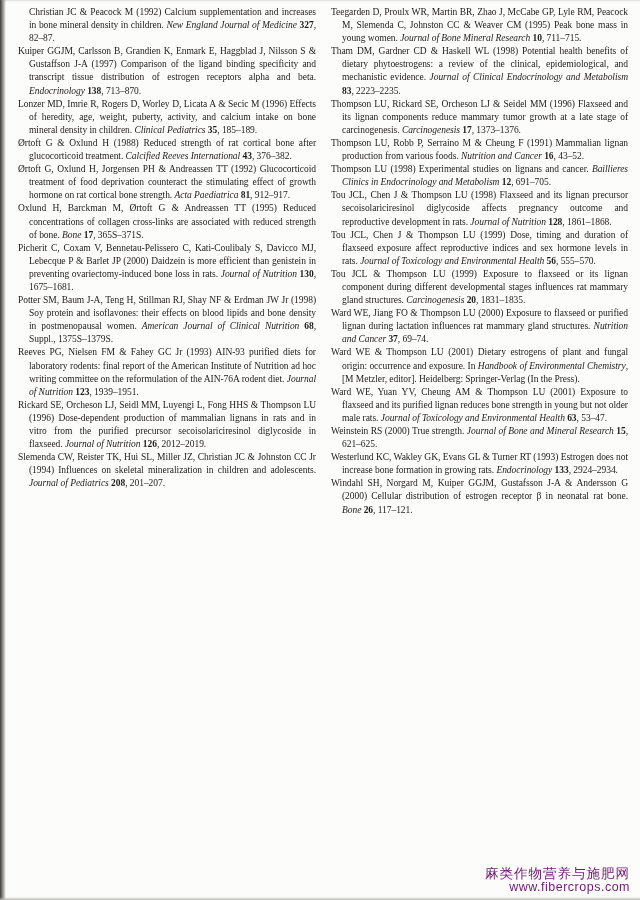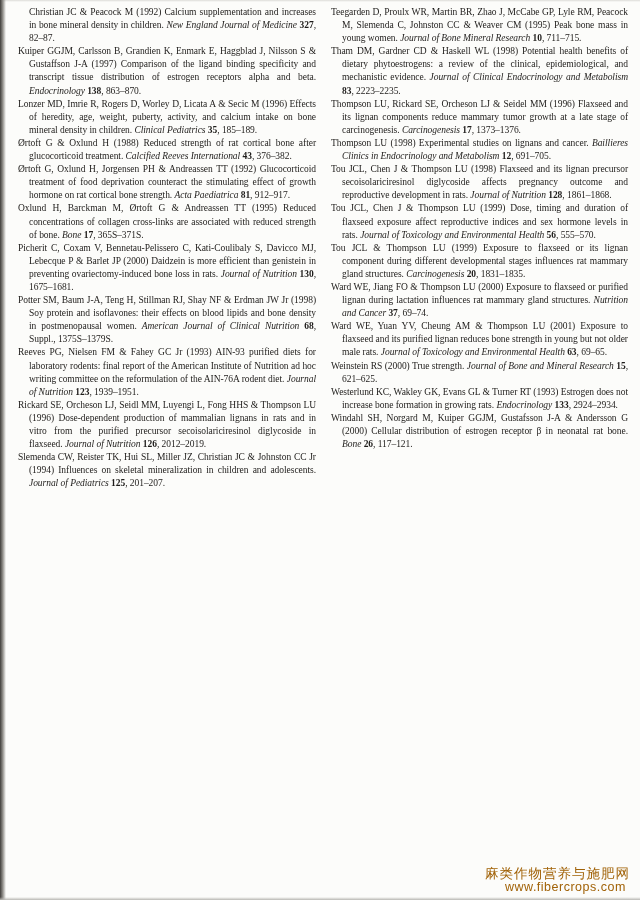--- a/index.html
+++ b/index.html
@@ -52,59 +52,61 @@
   .ref.cont {
     text-indent: 0;
   }
   .seg-i { font-style: italic; }
   .seg-b { font-weight: bold; }
   .seg-r { }
   .watermark {
     position: absolute;
     right: 10px;
     bottom: 6px;
-    text-align: left;
-    color: #a16207;
+    text-align: right;
+    color: #701a75;
     font-family: "Liberation Sans", "DejaVu Sans", sans-serif;
     user-select: none;
   }
   .watermark .wm-cn  { font-size: 13.5px; line-height: 14px; letter-spacing: 1px; }
   .watermark .wm-url { font-size: 12.5px; line-height: 13px; letter-spacing: 0.5px; margin-left: 20px; }
 </style>
 </head>
 <body>
 
 <div class="page">
   <div class="scan-edge-top"></div>
   <div class="scan-edge-left"></div>
 
   <div class="col col-left">
       <p class="ref cont"><span class="seg-r">Christian JC &amp; Peacock M (1992) Calcium supplementation and increases in bone mineral density in children. </span><span class="seg-i">New England Journal of Medicine </span><span class="seg-b">327</span><span class="seg-r">, 82–87.</span></p>
-      <p class="ref"><span class="seg-r">Kuiper GGJM, Carlsson B, Grandien K, Enmark E, Haggblad J, Nilsson S &amp; Gustaffson J-A (1997) Comparison of the ligand binding specificity and transcript tissue distribution of estrogen receptors alpha and beta. </span><span class="seg-i">Endocrinology </span><span class="seg-b">138</span><span class="seg-r">, 863–870.</span></p>
+      <p class="ref"><span class="seg-r">Kuiper GGJM, Carlsson B, Grandien K, Enmark E, Haggblad J, Nilsson S &amp; Gustaffson J-A (1997) Comparison of the ligand binding specificity and transcript tissue distribution of estrogen receptors alpha and beta. </span><span class="seg-i">Endocrinology </span><span class="seg-b">138</span><span class="seg-r">, 713–870.</span></p>
       <p class="ref"><span class="seg-r">Lonzer MD, Imrie R, Rogers D, Worley D, Licata A &amp; Secic M (1996) Effects of heredity, age, weight, puberty, activity, and calcium intake on bone mineral density in children. </span><span class="seg-i">Clinical Pediatrics </span><span class="seg-b">35</span><span class="seg-r">, 185–189.</span></p>
       <p class="ref"><span class="seg-r">Ørtoft G &amp; Oxlund H (1988) Reduced strength of rat cortical bone after glucocorticoid treatment. </span><span class="seg-i">Calcified Reeves International </span><span class="seg-b">43</span><span class="seg-r">, 376–382.</span></p>
       <p class="ref"><span class="seg-r">Ørtoft G, Oxlund H, Jorgensen PH &amp; Andreassen TT (1992) Glucocorticoid treatment of food deprivation counteract the stimulating effect of growth hormone on rat cortical bone strength. </span><span class="seg-i">Acta Paediatrica </span><span class="seg-b">81</span><span class="seg-r">, 912–917.</span></p>
       <p class="ref"><span class="seg-r">Oxlund H, Barckman M, Ørtoft G &amp; Andreassen TT (1995) Reduced concentrations of collagen cross-links are associated with reduced strength of bone. </span><span class="seg-i">Bone </span><span class="seg-b">17</span><span class="seg-r">, 365S–371S.</span></p>
       <p class="ref"><span class="seg-r">Picherit C, Coxam V, Bennetau-Pelissero C, Kati-Coulibaly S, Davicco MJ, Lebecque P &amp; Barlet JP (2000) Daidzein is more efficient than genistein in preventing ovariectomy-induced bone loss in rats. </span><span class="seg-i">Journal of Nutrition </span><span class="seg-b">130</span><span class="seg-r">, 1675–1681.</span></p>
       <p class="ref"><span class="seg-r">Potter SM, Baum J-A, Teng H, Stillman RJ, Shay NF &amp; Erdman JW Jr (1998) Soy protein and isoflavones: their effects on blood lipids and bone density in postmenopausal women. </span><span class="seg-i">American Journal of Clinical Nutrition </span><span class="seg-b">68</span><span class="seg-r">, Suppl., 1375S–1379S.</span></p>
       <p class="ref"><span class="seg-r">Reeves PG, Nielsen FM &amp; Fahey GC Jr (1993) AIN-93 purified diets for laboratory rodents: final report of the American Institute of Nutrition ad hoc writing committee on the reformulation of the AIN-76A rodent diet. </span><span class="seg-i">Journal of Nutrition </span><span class="seg-b">123</span><span class="seg-r">, 1939–1951.</span></p>
       <p class="ref"><span class="seg-r">Rickard SE, Orcheson LJ, Seidl MM, Luyengi L, Fong HHS &amp; Thompson LU (1996) Dose-dependent production of mammalian lignans in rats and in vitro from the purified precursor secoisolariciresinol diglycoside in flaxseed. </span><span class="seg-i">Journal of Nutrition </span><span class="seg-b">126</span><span class="seg-r">, 2012–2019.</span></p>
-      <p class="ref"><span class="seg-r">Slemenda CW, Reister TK, Hui SL, Miller JZ, Christian JC &amp; Johnston CC Jr (1994) Influences on skeletal mineralization in children and adolescents. </span><span class="seg-i">Journal of Pediatrics </span><span class="seg-b">125</span><span class="seg-r">, 201–207.</span></p>
+      <p class="ref"><span class="seg-r">Slemenda CW, Reister TK, Hui SL, Miller JZ, Christian JC &amp; Johnston CC Jr (1994) Influences on skeletal mineralization in children and adolescents. </span><span class="seg-i">Journal of Pediatrics </span><span class="seg-b">208</span><span class="seg-r">, 201–207.</span></p>
     </div>
 
   <div class="col col-right">
       <p class="ref"><span class="seg-r">Teegarden D, Proulx WR, Martin BR, Zhao J, McCabe GP, Lyle RM, Peacock M, Slemenda C, Johnston CC &amp; Weaver CM (1995) Peak bone mass in young women. </span><span class="seg-i">Journal of Bone Mineral Research </span><span class="seg-b">10</span><span class="seg-r">, 711–715.</span></p>
       <p class="ref"><span class="seg-r">Tham DM, Gardner CD &amp; Haskell WL (1998) Potential health benefits of dietary phytoestrogens: a review of the clinical, epidemiological, and mechanistic evidence. </span><span class="seg-i">Journal of Clinical Endocrinology and Metabolism </span><span class="seg-b">83</span><span class="seg-r">, 2223–2235.</span></p>
       <p class="ref"><span class="seg-r">Thompson LU, Rickard SE, Orcheson LJ &amp; Seidel MM (1996) Flaxseed and its lignan components reduce mammary tumor growth at a late stage of carcinogenesis. </span><span class="seg-i">Carcinogenesis </span><span class="seg-b">17</span><span class="seg-r">, 1373–1376.</span></p>
+      <p class="ref"><span class="seg-r">Thompson LU, Robb P, Serraino M &amp; Cheung F (1991) Mammalian lignan production from various foods. </span><span class="seg-i">Nutrition and Cancer </span><span class="seg-b">16</span><span class="seg-r">, 43–52.</span></p>
       <p class="ref"><span class="seg-r">Thompson LU (1998) Experimental studies on lignans and cancer. </span><span class="seg-i">Baillieres Clinics in Endocrinology and Metabolism </span><span class="seg-b">12</span><span class="seg-r">, 691–705.</span></p>
       <p class="ref"><span class="seg-r">Tou JCL, Chen J &amp; Thompson LU (1998) Flaxseed and its lignan precursor secoisolariciresinol diglycoside affects pregnancy outcome and reproductive development in rats. </span><span class="seg-i">Journal of Nutrition </span><span class="seg-b">128</span><span class="seg-r">, 1861–1868.</span></p>
       <p class="ref"><span class="seg-r">Tou JCL, Chen J &amp; Thompson LU (1999) Dose, timing and duration of flaxseed exposure affect reproductive indices and sex hormone levels in rats. </span><span class="seg-i">Journal of Toxicology and Environmental Health </span><span class="seg-b">56</span><span class="seg-r">, 555–570.</span></p>
       <p class="ref"><span class="seg-r">Tou JCL &amp; Thompson LU (1999) Exposure to flaxseed or its lignan component during different developmental stages influences rat mammary gland structures. </span><span class="seg-i">Carcinogenesis </span><span class="seg-b">20</span><span class="seg-r">, 1831–1835.</span></p>
       <p class="ref"><span class="seg-r">Ward WE, Jiang FO &amp; Thompson LU (2000) Exposure to flaxseed or purified lignan during lactation influences rat mammary gland structures. </span><span class="seg-i">Nutrition and Cancer </span><span class="seg-b">37</span><span class="seg-r">, 69–74.</span></p>
-      <p class="ref"><span class="seg-r">Ward WE, Yuan YV, Cheung AM &amp; Thompson LU (2001) Exposure to flaxseed and its purified lignan reduces bone strength in young but not older male rats. </span><span class="seg-i">Journal of Toxicology and Environmental Health </span><span class="seg-b">63</span><span class="seg-r">, 69–65.</span></p>
+      <p class="ref"><span class="seg-r">Ward WE &amp; Thompson LU (2001) Dietary estrogens of plant and fungal origin: occurrence and exposure. In </span><span class="seg-i">Handbook of Environmental Chemistry</span><span class="seg-r">, [M Metzler, editor]. Heidelberg: Springer-Verlag (In the Press).</span></p>
+      <p class="ref"><span class="seg-r">Ward WE, Yuan YV, Cheung AM &amp; Thompson LU (2001) Exposure to flaxseed and its purified lignan reduces bone strength in young but not older male rats. </span><span class="seg-i">Journal of Toxicology and Environmental Health </span><span class="seg-b">63</span><span class="seg-r">, 53–47.</span></p>
       <p class="ref"><span class="seg-r">Weinstein RS (2000) True strength. </span><span class="seg-i">Journal of Bone and Mineral Research </span><span class="seg-b">15</span><span class="seg-r">, 621–625.</span></p>
       <p class="ref"><span class="seg-r">Westerlund KC, Wakley GK, Evans GL &amp; Turner RT (1993) Estrogen does not increase bone formation in growing rats. </span><span class="seg-i">Endocrinology </span><span class="seg-b">133</span><span class="seg-r">, 2924–2934.</span></p>
       <p class="ref"><span class="seg-r">Windahl SH, Norgard M, Kuiper GGJM, Gustafsson J-A &amp; Andersson G (2000) Cellular distribution of estrogen receptor β in neonatal rat bone. </span><span class="seg-i">Bone </span><span class="seg-b">26</span><span class="seg-r">, 117–121.</span></p>
     </div>
 
   <div class="watermark">
     <div class="wm-cn">麻类作物营养与施肥网</div>
     <div class="wm-url">www.fibercrops.com</div>
   </div>
 

